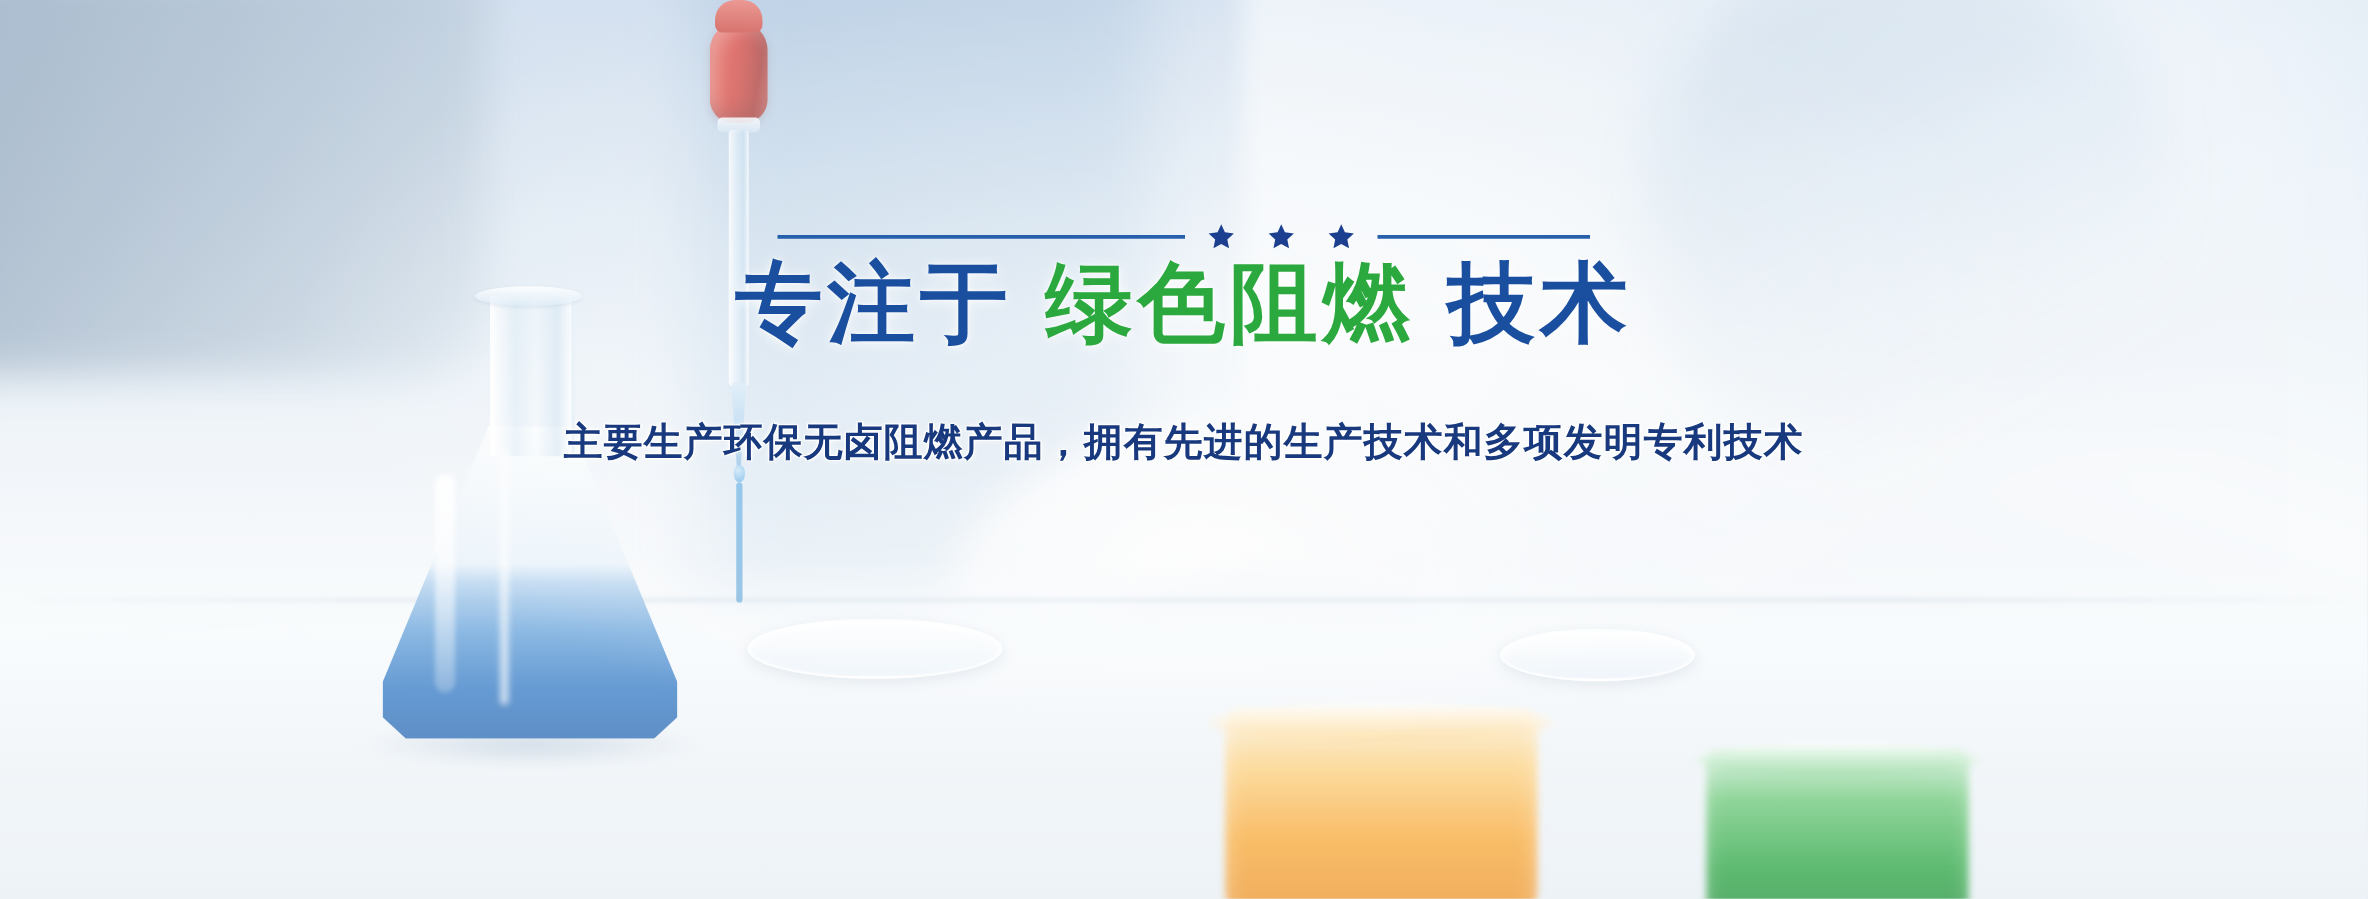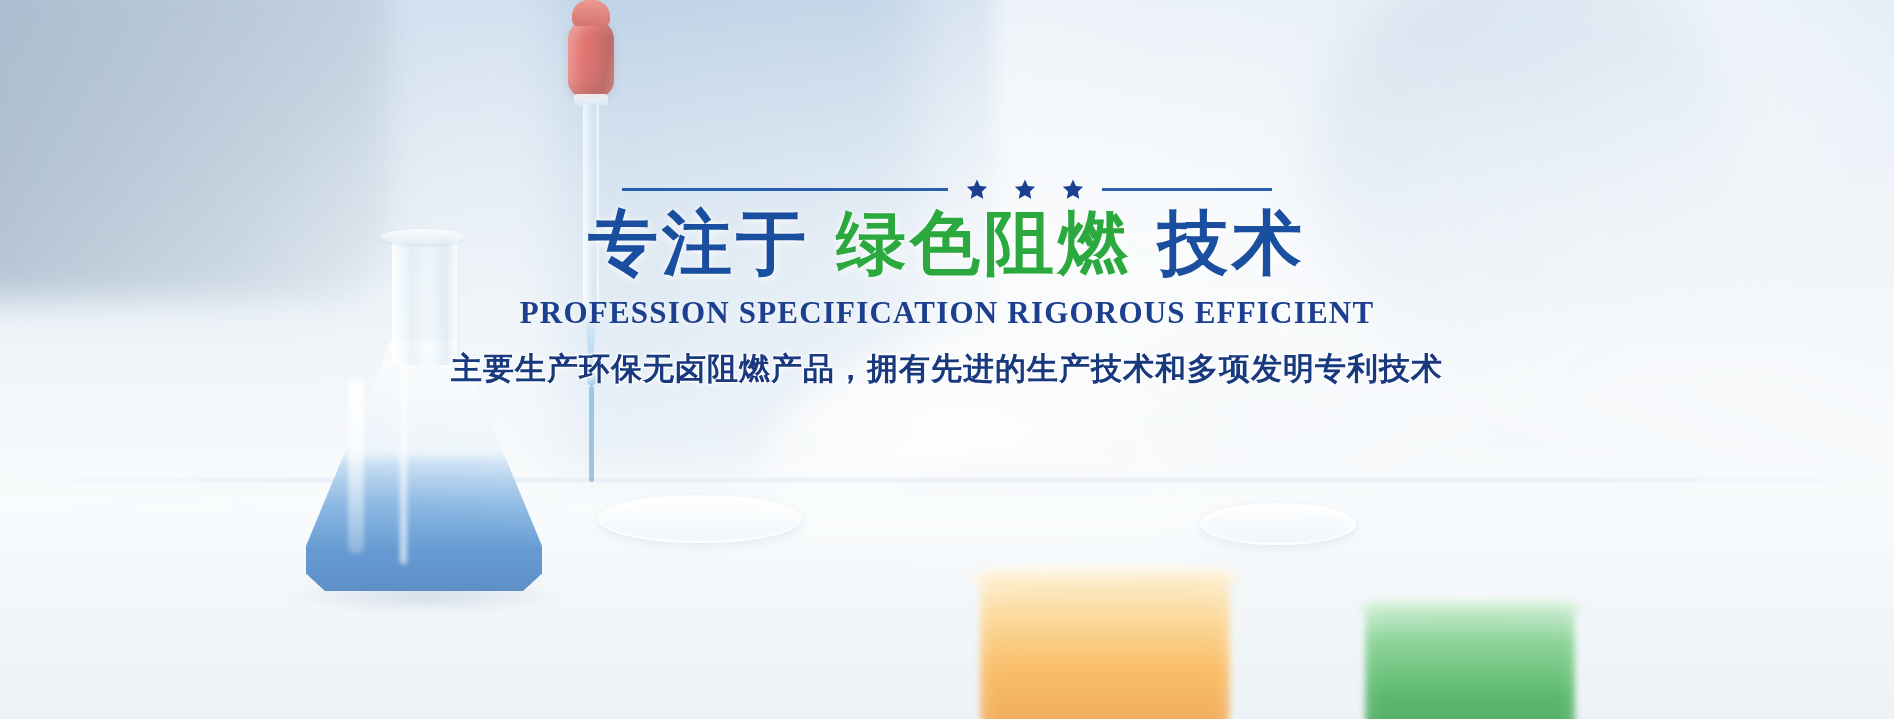--- a/index.html
+++ b/index.html
@@ -230,21 +230,21 @@
   
   .english{
     margin-top:16px;
     font-size:31px;font-weight:bold;letter-spacing:1.2px;color:#1C3F8F;
     white-space:nowrap;
     text-shadow:0 1px 6px rgba(255,255,255,.85);
   }
 
   
   .tagline{
-    margin-top:17px;
+    margin-top:54px;
     font-size:31px;font-weight:bold;letter-spacing:1px;color:#18397E;
     white-space:nowrap;
     text-shadow:
       0 0 6px rgba(255,255,255,.95),
       1px 1px 0 rgba(255,255,255,.9),
       -1px -1px 0 rgba(255,255,255,.9),
       1px -1px 0 rgba(255,255,255,.85),
       -1px 1px 0 rgba(255,255,255,.85);
   }
 </style>
@@ -313,18 +313,17 @@
           <polygon fill="#1C3F8F" points="12,1.5 15.2,8.6 23,9.6 17.3,14.9 18.8,22.5 12,18.8 5.2,22.5 6.7,14.9 1,9.6 8.8,8.6"></polygon>
         </svg>
       </div>
       <div class="deco-line right"></div>
     </div>
 
     <div class="headline">
       <span class="hl-blue">专注于</span><span class="hl-gap"></span><span class="hl-green">绿色阻燃</span><span class="hl-gap"></span><span class="hl-blue">技术</span>
     </div>
 
-    <div class="english">PROFESSION SPECIFICATION RIGOROUS EFFICIENT</div>
 
     <div class="tagline">主要生产环保无卤阻燃产品，拥有先进的生产技术和多项发明专利技术</div>
 
   </div>
 </div>
 
 </body></html>

